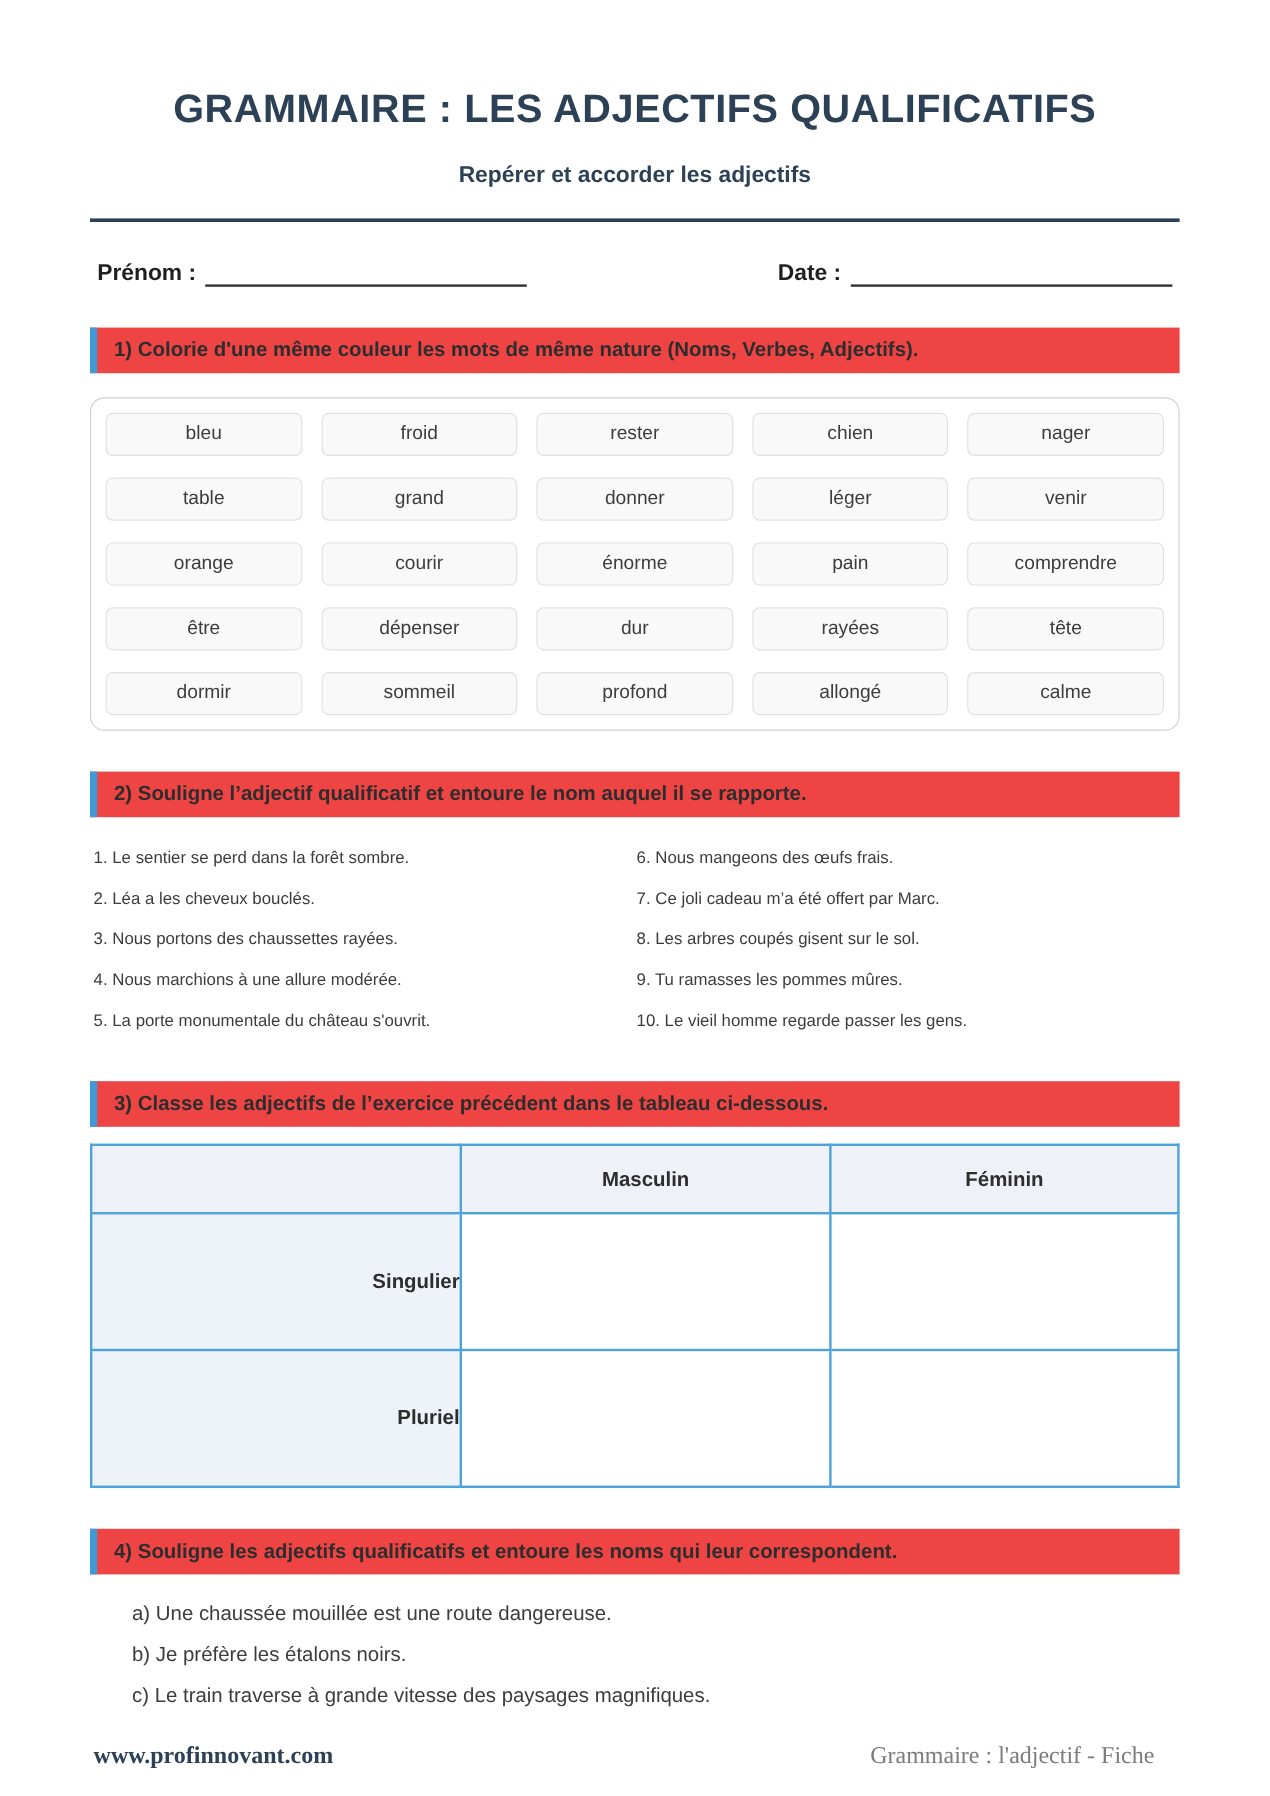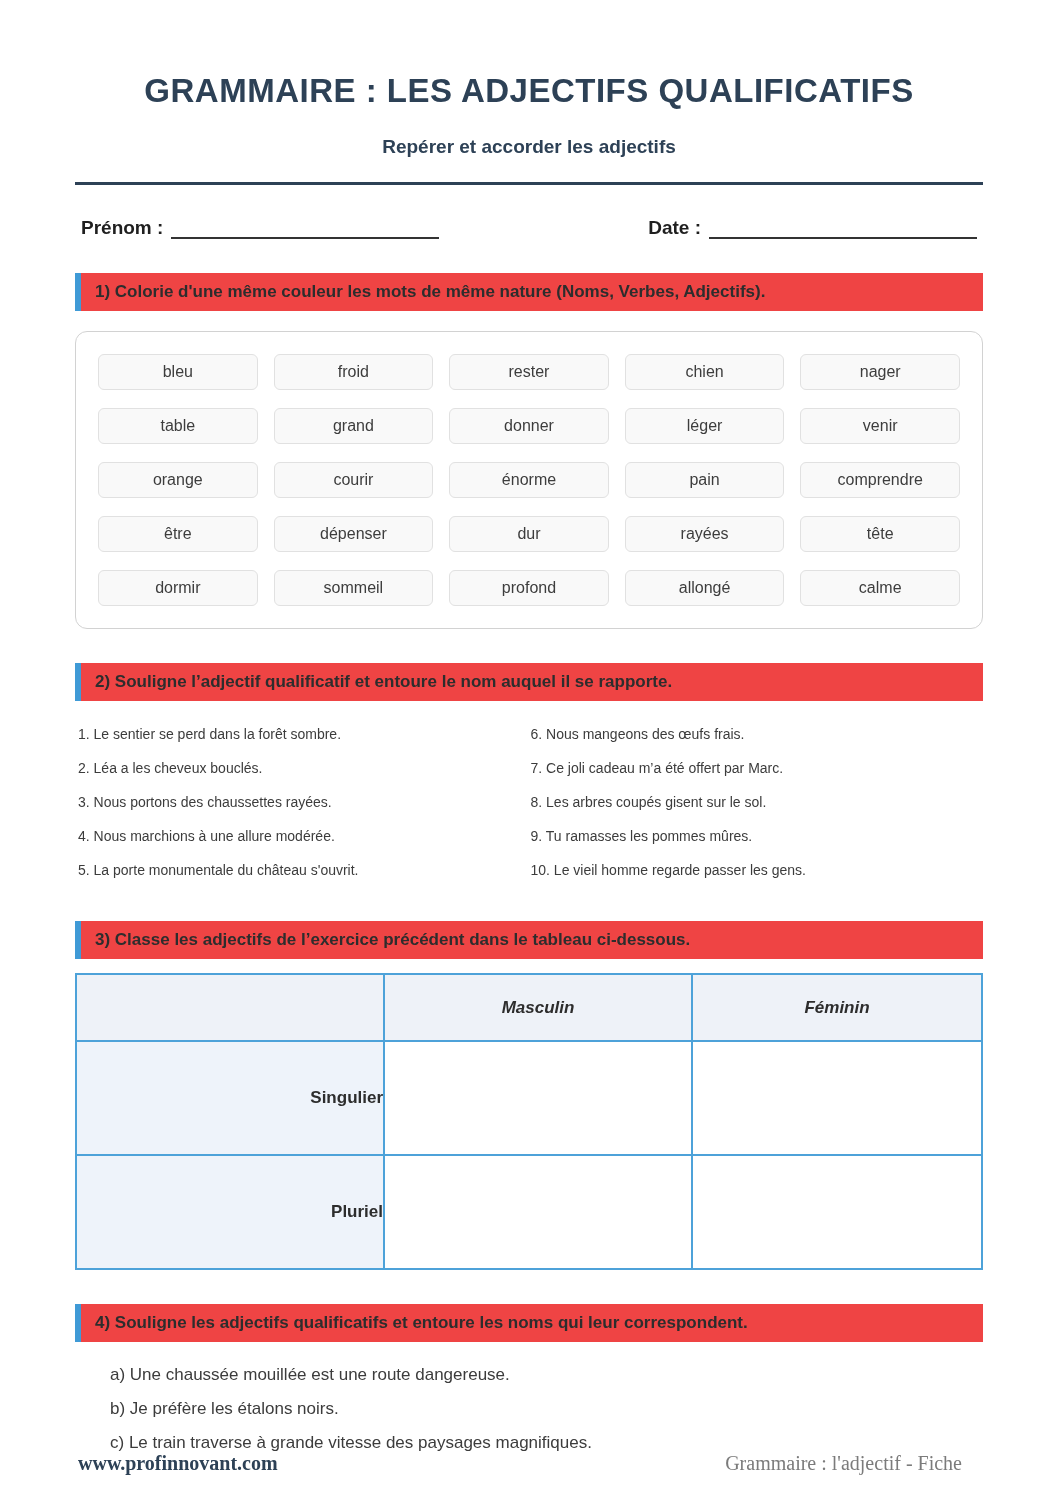--- a/index.html
+++ b/index.html
@@ -65,21 +65,21 @@
     font-size: 17px;
     font-weight: 700;
     color: #2d2d2d;
     margin-top: 34px;
   }
   
   .word-panel {
     margin-top: 20px;
     border: 1px solid #d2d2d2;
     border-radius: 12px;
-    padding: 22px;
+    padding: 12px;
   }
   .word-grid {
     display: grid;
     grid-template-columns: repeat(5, 1fr);
     gap: 18px 16px;
   }
   .word-grid .word-chip {
     background: #f9f9f9;
     border: 1px solid #e1e1e1;
     border-radius: 6px;
@@ -107,26 +107,25 @@
     width: 100%;
     margin-top: 14px;
     border-collapse: collapse;
     table-layout: fixed;
   }
   .classify-table th, .classify-table td {
     border: 2px solid #4da2d9;
   }
   .classify-table thead th {
     background: #eef2f8;
-    height: 67px;
+    height: 57px;
     font-size: 17px;
     font-weight: 700;
     color: #2d2d2d;
     text-align: center;
-    font-style: italic;
   }
   .classify-table td { height: 114px; background: #ffffff; }
   .classify-table td.row-label {
     background: #eef3fa;
     font-size: 17px;
     font-weight: 700;
     color: #2d2d2d;
     text-align: right;
   }
   

